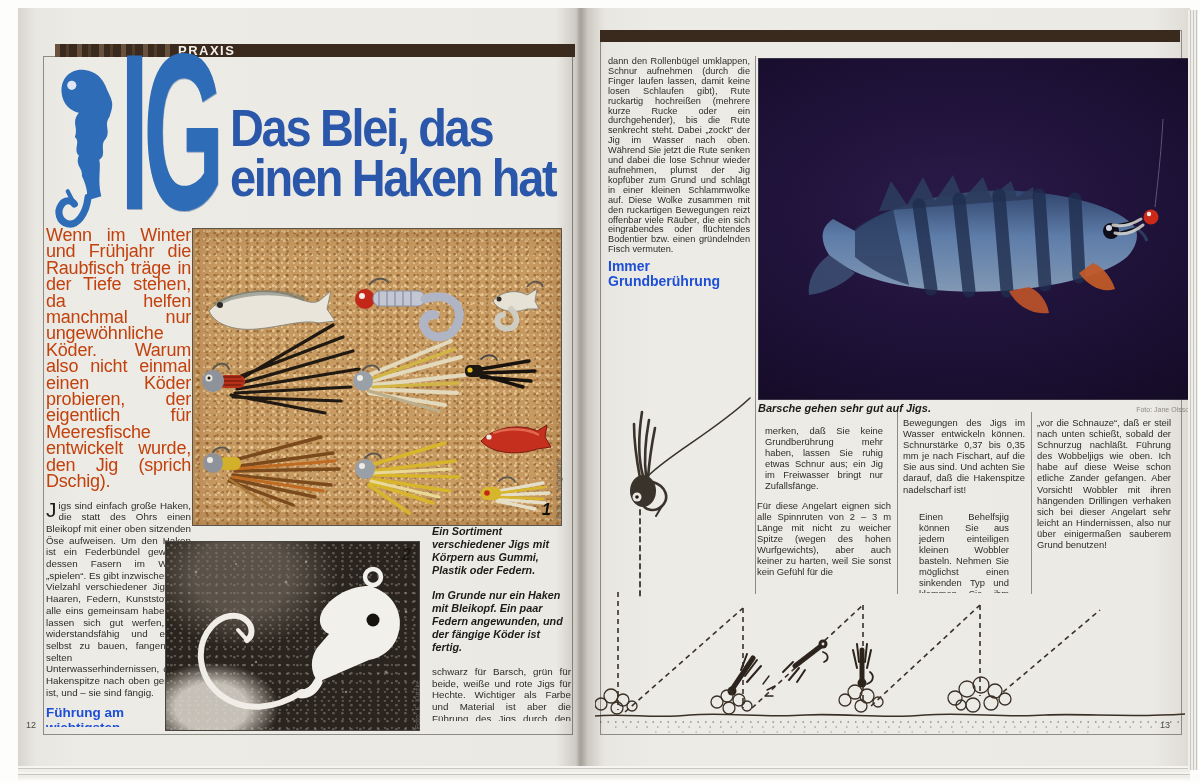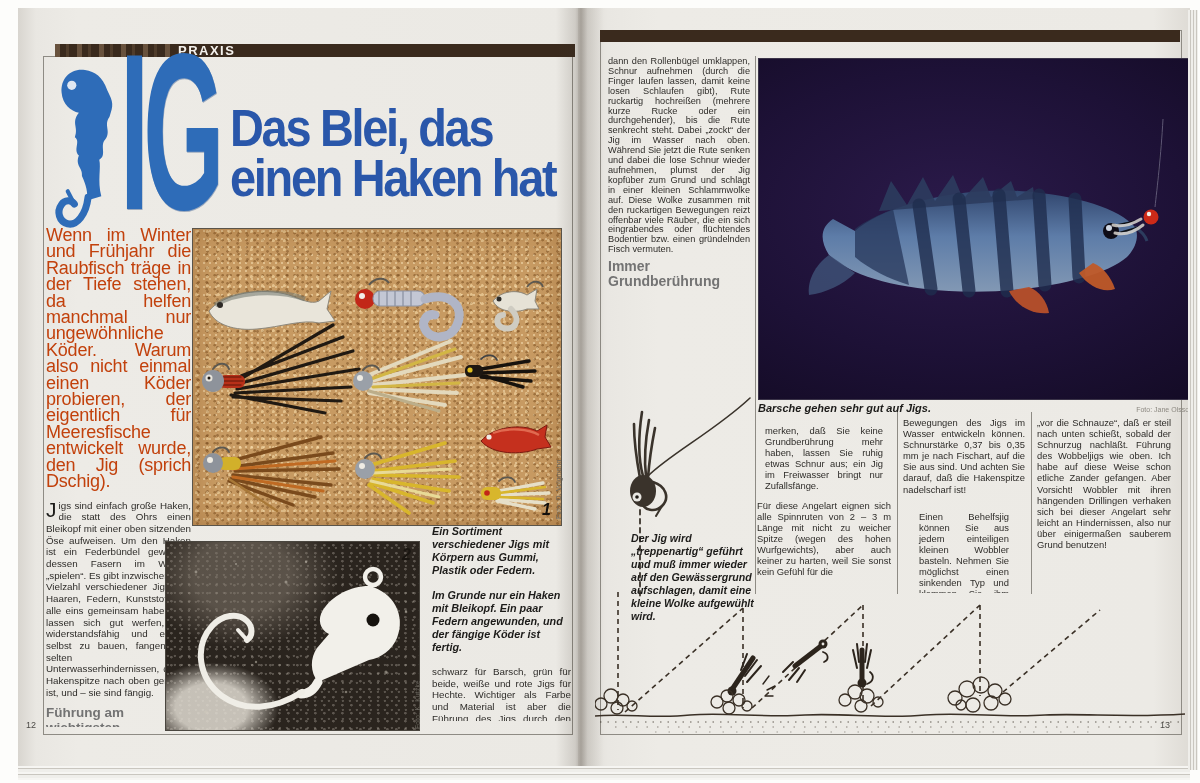--- a/index.html
+++ b/index.html
@@ -27,21 +27,21 @@
           font-size:222px;line-height:160px;letter-spacing:-12px;transform:scaleX(.47);transform-origin:left top;
           text-shadow:1px 1px 0 rgba(30,70,130,.4);}
   #headline{position:absolute;left:230px;top:104px;color:#2a57aa;font-weight:bold;
           font-size:51px;line-height:50px;letter-spacing:-2.5px;transform:scaleX(.92);transform-origin:left top;white-space:nowrap;}
   
   .col{position:absolute;text-align:justify;color:#2e2c29;}
   .lead{font-size:18px;line-height:16.4px;color:#c2410c;letter-spacing:-.2px;}
   .bodytxt{font-size:9.8px;line-height:11.7px;}
   .bodytxt-sm{font-size:9.2px;line-height:9.9px;}
   .bodytxt-rb{font-size:9.4px;line-height:11.1px;}
-  .subhead{font-weight:bold;color:#737373;font-size:13.5px;line-height:14.5px;text-align:left;margin:8px 0 3px 0;}
+  .subhead{font-weight:bold;color:#1d4ed8;font-size:13.5px;line-height:14.5px;text-align:left;margin:8px 0 3px 0;}
   .dropcap{float:left;font-size:21px;line-height:19px;font-weight:normal;padding-right:2px;color:#1c1b19;}
   .caption{font-style:italic;font-weight:bold;font-size:10.8px;line-height:13px;color:#1c1b19;text-align:left;}
   .credit-v{position:absolute;color:#6e6a62;font-size:6.5px;letter-spacing:.3px;
           transform:rotate(-90deg);transform-origin:left bottom;white-space:nowrap;}
   .credit-h{color:#8c8880;font-size:7px;}
   .photo-num{position:absolute;font-weight:bold;font-style:italic;font-size:16px;color:#12100d;}
   .pagenum{position:absolute;font-size:9px;color:#4c4a46;}
   
   #photo-jigs{position:absolute;left:192px;top:228px;width:368px;height:296px;
           background-color:#c79a62;
@@ -297,21 +297,20 @@
       <path d="M152,2 C118,34 72,58 50,80" stroke-width="1.6"></path>
       <path d="M44,16 C40,42 40,62 45,80 M51,24 C47,46 46,64 48,80 M36,28 C36,50 39,66 42,82 M57,32 C53,52 51,68 50,82" stroke-width="2.6"></path>
       <path d="M55,86 C68,90 72,102 64,110 C57,117 46,114 44,107" stroke-width="2.6"></path>
       <path d="M64,110 L58,120" stroke-width="2"></path>
       <ellipse cx="45" cy="95" rx="13" ry="16" fill="#3a332b" stroke="none"></ellipse>
       <circle cx="39" cy="101" r="4.5" fill="#e9e7e2" stroke="none"></circle>
         <circle cx="39" cy="101" r="1.8" fill="#1c1813" stroke="none"></circle>
       <path d="M42,114 L42,204" stroke-width="1.8" stroke-dasharray="4.5 4.5"></path>
     </g>
   </svg>
-  <div id="diagram-caption" class="caption" style="font-size:10.6px;">Der Jig wird „treppenartig“ geführt und muß immer wieder auf den Gewässergrund aufschlagen, damit eine kleine Wolke aufgewühlt wird.</div>
 
   <svg id="diagram" viewBox="0 0 590 148">
     <g stroke="#3a3026" fill="none" stroke-width="1.6" stroke-dasharray="5 4">
       <path d="M23,0 L23,118"></path>
       <path d="M30,120 L148,16 M148,16 L148,116"></path>
       <path d="M157,116 L268,13 M268,13 L268,112"></path>
       <path d="M276,114 L385,13 M385,13 L385,104"></path>
       <path d="M408,100 L505,18"></path>
     </g>
     <g stroke="#3a3026" fill="none">

